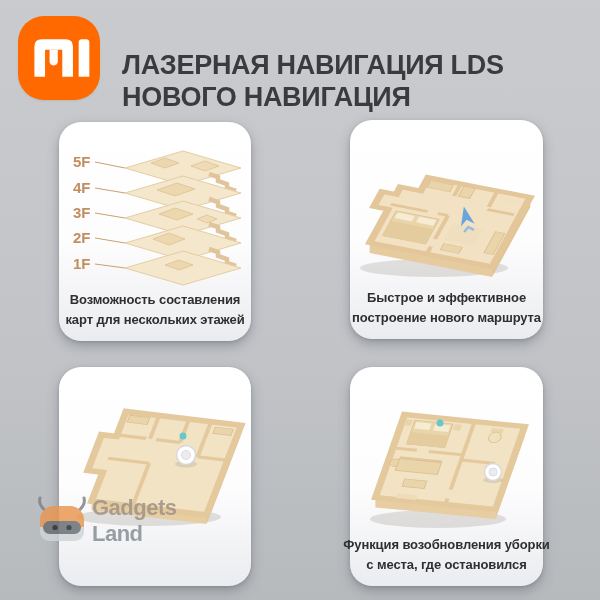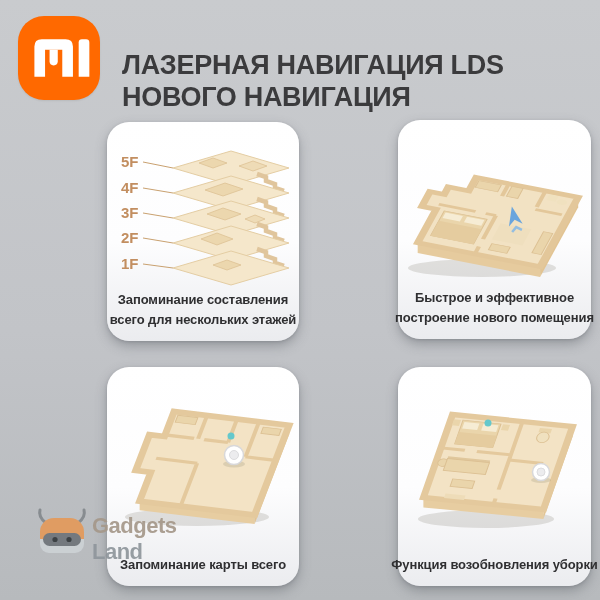--- a/index.html
+++ b/index.html
@@ -19,35 +19,34 @@
     position:absolute;left:122px;top:31px;
     font-size:27px;font-weight:bold;line-height:32px;letter-spacing:-0.3px;
     color:var(--title-color,#3b3b3d);white-space:nowrap;
   }
   .title span{display:block;}
   
   .card{
     position:absolute;width:192px;height:219px;border-radius:22px;
     background:linear-gradient(180deg,var(--card-top,#ffffff) 0%,#fdfdfe 55%,var(--card-bottom,#ebecef) 100%);
     box-shadow:0 5px 12px rgba(96,100,106,.45),0 1px 3px rgba(96,100,106,.30);
-    margin-left:48px;
   }
   .card.c1{left:59px;top:122px;}
   .card.c2{left:350px;top:120px;width:193px;}
   .card.c3{left:59px;top:367px;}
   .card.c4{left:350px;top:367px;width:193px;}
   .illus{position:absolute;left:0;top:0;}
   .caption{
     position:absolute;left:50%;transform:translateX(-50%);bottom:11px;margin:0;
     text-align:center;font-size:13px;font-weight:bold;line-height:20px;
     color:var(--caption-color,#2f2f31);letter-spacing:-0.1px;white-space:nowrap;
   }
   .caption span{display:block;}
   
-  .watermark{position:absolute;left:34px;top:507px;display:flex;align-items:flex-start;opacity:.92;z-index:5;}
+  .watermark{position:absolute;left:34px;top:489px;display:flex;align-items:flex-end;opacity:.92;z-index:5;}
   .wm-text{margin-left:2px;padding-top:6px;font-weight:bold;font-size:22px;line-height:26px;letter-spacing:-0.5px;}
   .wm-text .wm1{display:block;color:var(--watermark-warm,#a5988a);}
   .wm-text .wm2{display:block;color:var(--watermark-gray,#8f969c);}
 </style>
 </head>
 <body>
 
 <div class="page">
 
   <div class="logo">
@@ -101,22 +100,22 @@
 
       <g font-size="15" font-weight="bold" style="fill:var(--label-tan,#c28e60)">
         <text x="14" y="45">5F</text>
         <text x="14" y="71">4F</text>
         <text x="14" y="96">3F</text>
         <text x="14" y="121">2F</text>
         <text x="14" y="147">1F</text>
       </g>
     </svg>
     <p class="caption">
-      <span>Запоминание составления</span>
-      <span>всего для нескольких этажей</span>
+      <span>Возможность составления</span>
+      <span>карт для нескольких этажей</span>
     </p>
   </div>
 
   <div class="card c2">
     <svg class="illus" width="193" height="172" viewBox="0 0 193 172">
       <ellipse cx="84" cy="148" rx="74" ry="9" fill="rgba(120,115,100,0.20)"></ellipse>
       <polygon points="19.7,122.7 142.1,146.7 142.1,157 19.7,133" fill="#e6cb9e"></polygon>
       <polygon points="180.2,77.3 142.1,146.7 142.1,157 180.2,87.3" fill="#e2c493"></polygon>
       <g transform="matrix(1.02,0.2,-0.34,0.62,57.8,53.3)">
         <polygon points="20,0 120,0 120,112 0,112 0,58 -14,58 -14,34 0,34 0,22 20,22" fill="#f2e2c3" stroke="#e3c79a" stroke-width="7" stroke-linejoin="miter"></polygon>
@@ -135,21 +134,21 @@
         <rect x="106" y="60" width="9" height="34" fill="#ead5ab" stroke="#dcc093"></rect>
         <rect x="66" y="92" width="18" height="10" fill="#ead5ab" stroke="#dcc093"></rect>
       </g>
       <g transform="translate(107,88) rotate(-12)">
         <path d="M7,0 L14,19 L7,13.5 L0,19 Z" fill="#5b9fe0" opacity="0.9"></path>
         <path d="M2,25 L7,21 L12,25" stroke="#7db5ea" stroke-width="2.5" fill="none" opacity="0.8"></path>
       </g>
     </svg>
     <p class="caption">
       <span>Быстрое и эффективное</span>
-      <span>построение нового помещения</span>
+      <span>построение нового маршрута</span>
     </p>
   </div>
 
   <div class="card c3">
     <svg class="illus" width="192" height="172" viewBox="0 0 192 172">
       <ellipse cx="90" cy="150" rx="72" ry="9" fill="rgba(120,115,100,0.20)"></ellipse>
       <polygon points="32.6,134.2 147.6,148 147.6,157 32.6,143.2" fill="#e7cda1"></polygon>
       <polygon points="182.1,58.3 147.6,148 147.6,157 182.1,67.3" fill="#e2c493"></polygon>
       <g transform="matrix(1,0.12,-0.3,0.78,52.1,42.7)">
         <polygon points="15,0 130,0 130,115 15,115 15,78 0,78 0,32 15,32" fill="#f3e3c5" stroke="#e4c99d" stroke-width="7" stroke-linejoin="miter"></polygon>
@@ -158,21 +157,20 @@
         <rect x="106" y="6" width="18" height="8" fill="#ead5ab" stroke="#dcc093"></rect>
       </g>
       <circle cx="124" cy="69" r="3.5" fill="#64c8cc"></circle>
       <g>
         <ellipse cx="127" cy="97" rx="11" ry="3.5" fill="rgba(90,85,70,0.15)"></ellipse>
         <circle cx="127" cy="88" r="9.5" fill="#ffffff" stroke="#d8d8da" stroke-width="1.5"></circle>
         <circle cx="127" cy="88" r="4.5" fill="#ececee" stroke="#dcdcde" stroke-width="1"></circle>
       </g>
     </svg>
     <p class="caption">
-      <span>Запоминание карты всего</span>
     </p>
   </div>
 
   <div class="card c4">
     <svg class="illus" width="193" height="172" viewBox="0 0 193 172">
       <ellipse cx="88" cy="152" rx="68" ry="9" fill="rgba(120,115,100,0.20)"></ellipse>
       <polygon points="25.4,130.4 145.4,142.4 145.4,152 25.4,140.4" fill="#e7cda1"></polygon>
       <polygon points="174.6,59.6 145.4,142.4 145.4,152 174.6,69.6" fill="#e2c493"></polygon>
       <g transform="matrix(1,0.1,-0.26,0.74,54.56,47.56)">
         <polygon points="0,0 120,0 120,112 0,112" fill="#f3e3c5" stroke="#e4c99d" stroke-width="7" stroke-linejoin="miter"></polygon>
@@ -199,20 +197,21 @@
       </g>
       <circle cx="90" cy="56" r="3.5" fill="#64c8cc"></circle>
       <g>
         <ellipse cx="143" cy="113" rx="10" ry="3" fill="rgba(90,85,70,0.15)"></ellipse>
         <circle cx="143" cy="105" r="8.5" fill="#ffffff" stroke="#d8d8da" stroke-width="1.5"></circle>
         <circle cx="143" cy="105" r="4" fill="#ececee" stroke="#dcdcde" stroke-width="1"></circle>
       </g>
     </svg>
     <p class="caption">
       <span>Функция возобновления уборки</span>
+      <span>с места, где остановился</span>
     </p>
   </div>
 
   <div class="watermark">
     <svg width="56" height="52" viewBox="0 0 56 52">
       <g opacity="0.9">
         <path d="M12,16 Q4,10 6,3" stroke="#7d8287" stroke-width="3" fill="none" stroke-linecap="round"></path>
         <path d="M44,16 Q52,10 50,3" stroke="#7d8287" stroke-width="3" fill="none" stroke-linecap="round"></path>
         <path d="M6,32 v-7 a14,14 0 0 1 14,-14 h16 a14,14 0 0 1 14,14 v7 z" fill="#e8964f"></path>
         <path d="M6,32 h44 v5 a9,9 0 0 1 -9,9 H15 a9,9 0 0 1 -9,-9 z" fill="#cfd4d8"></path>

